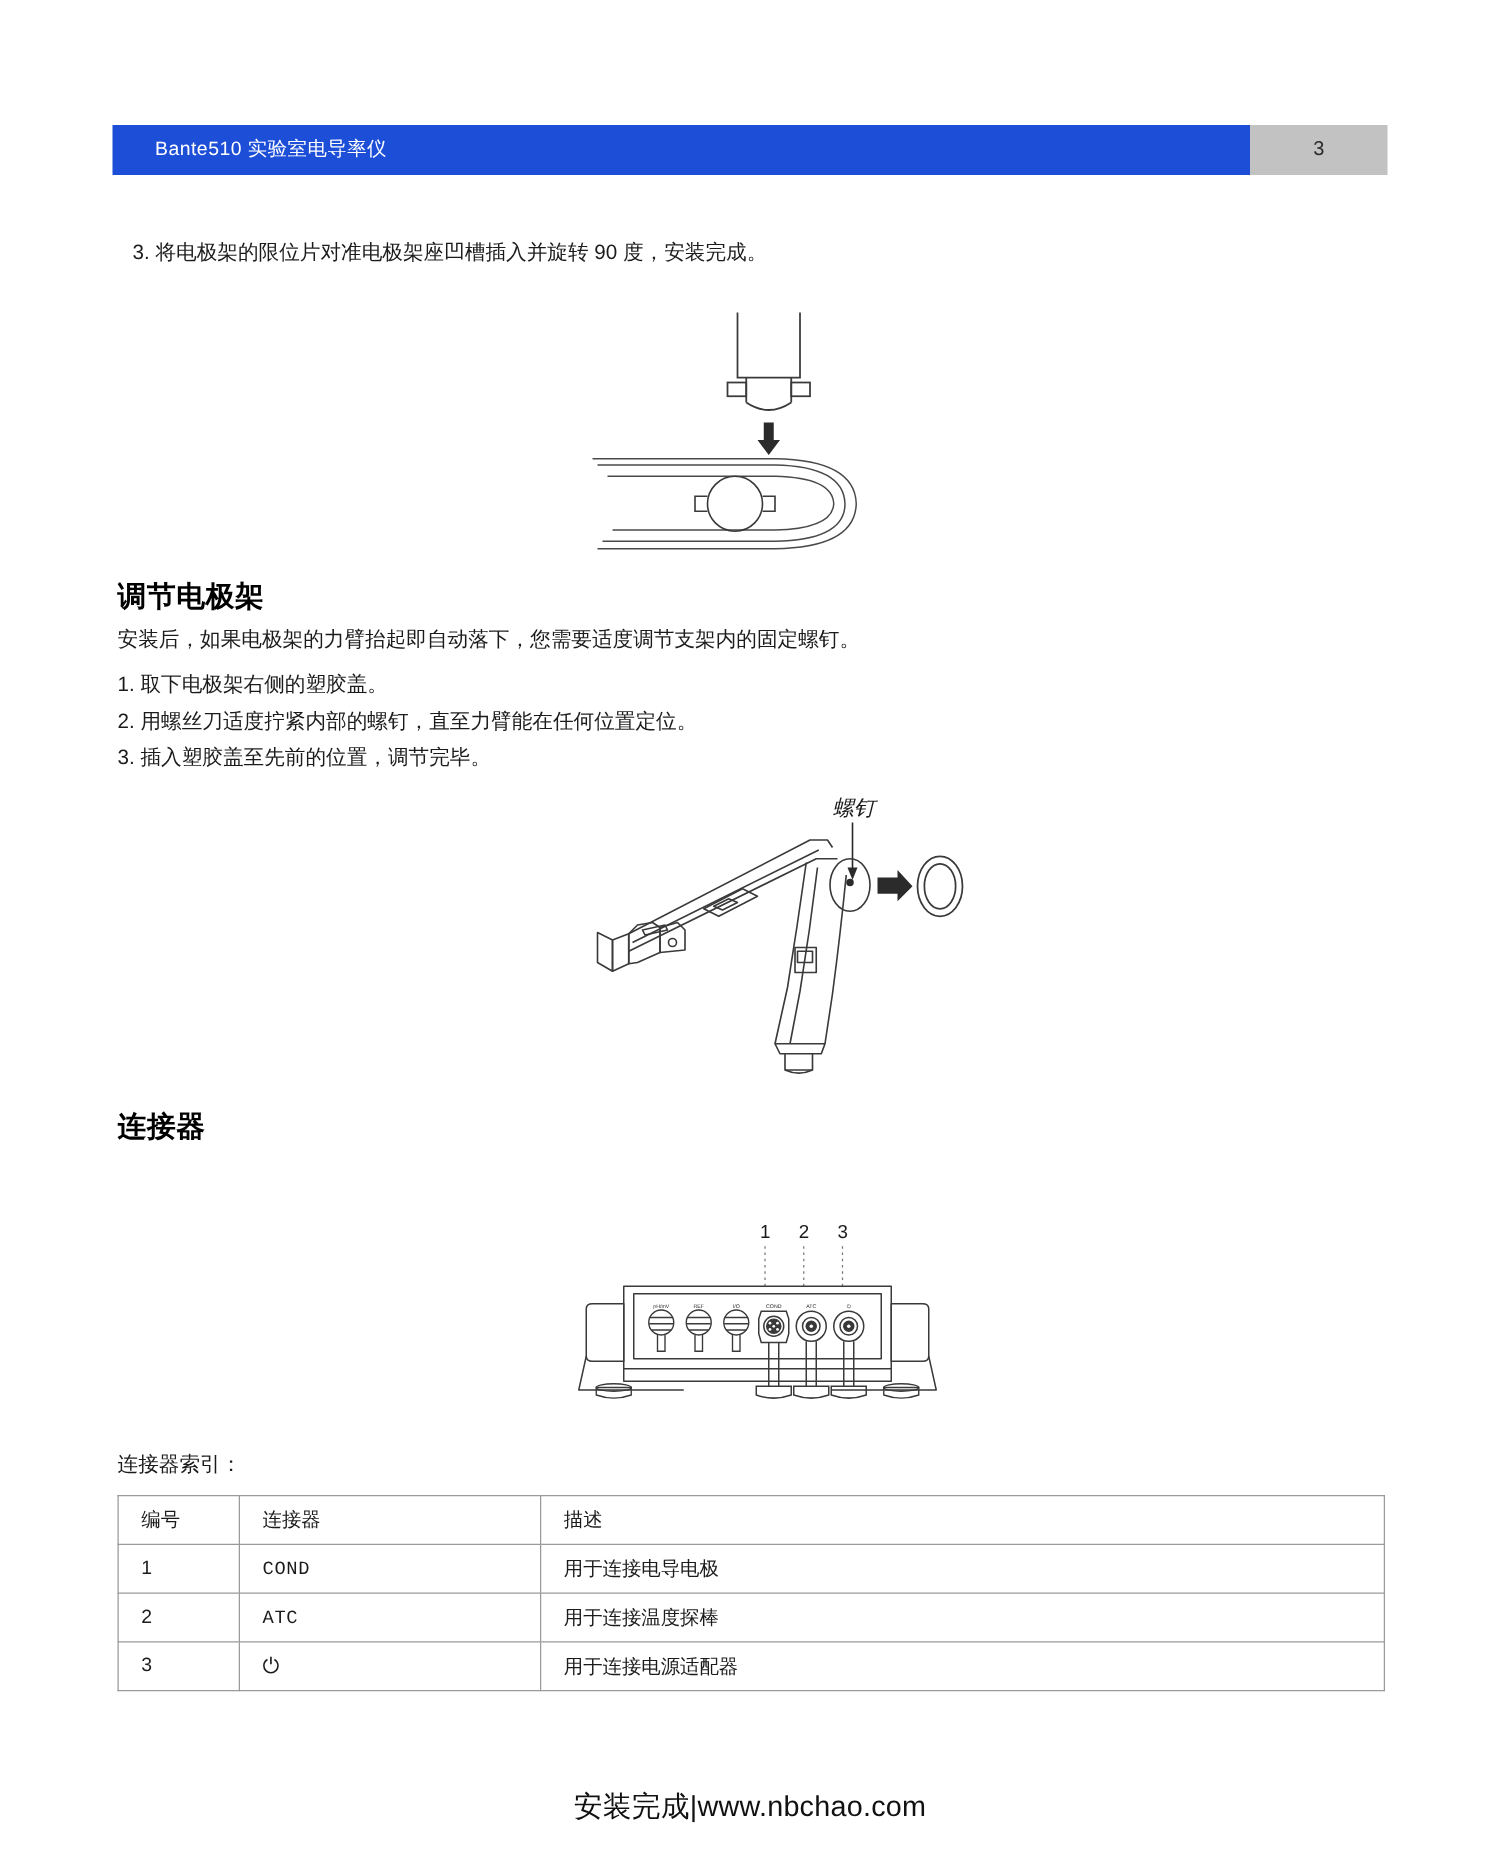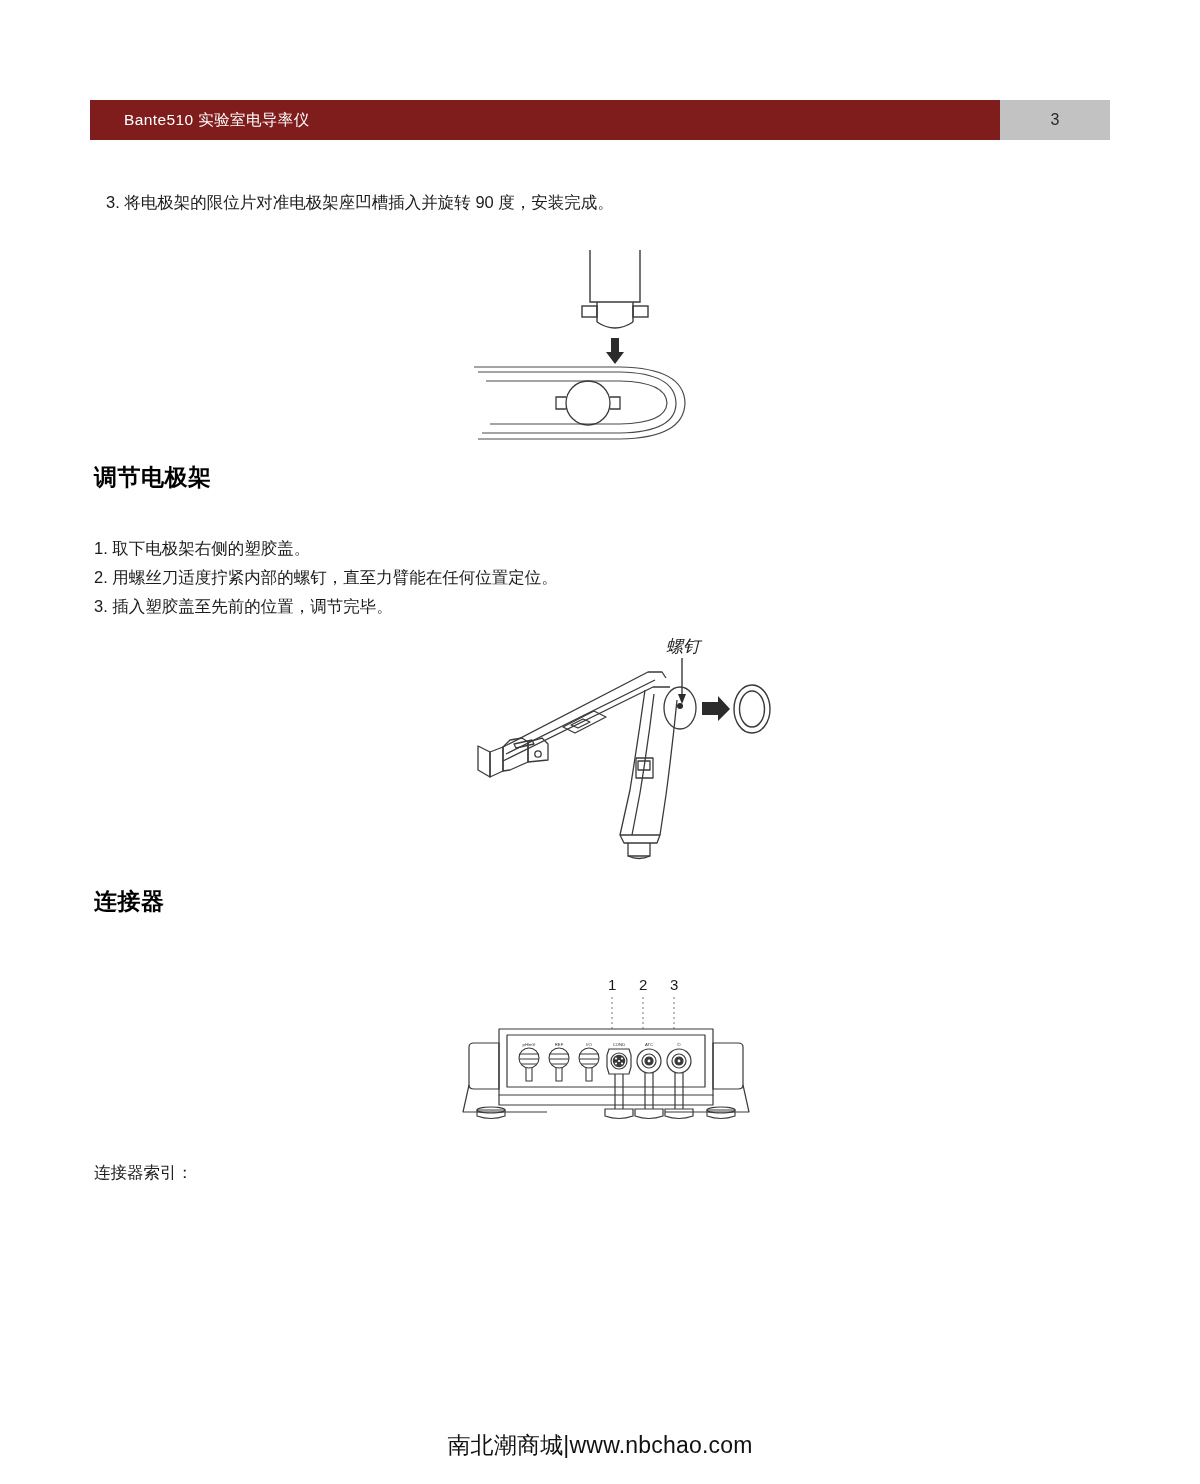--- a/index.html
+++ b/index.html
@@ -31,21 +31,21 @@
     top: 100px;
     width: 1020px;
     height: 40px;
   }
   .header-black {
     position: absolute;
     left: 0;
     top: 0;
     width: 910px;
     height: 40px;
-    background: #7f1d1d;
+    background: #1d4ed8;
   }
   .header-title {
     position: absolute;
     left: 34px;
     top: 0;
     height: 40px;
     line-height: 40px;
     color: #ffffff;
     font-size: 15.5px;
     letter-spacing: 0.4px;
@@ -196,20 +196,21 @@
 
       <g fill="none" stroke="#3a3a3a" stroke-width="1.3">
         <circle cx="118" cy="163" r="22"></circle>
         <path d="M96 157 L86 157 L86 169 L96 169"></path>
         <path d="M140 157 L150 157 L150 169 L140 169"></path>
       </g>
     </svg>
   </div>
 
   <div class="section-heading h-adjust">调节电极架</div>
+  <div class="para p-adjust-intro">安装后，如果电极架的力臂抬起即自动落下，您需要适度调节支架内的固定螺钉。</div>
   <div class="para p-adjust-1">1. 取下电极架右侧的塑胶盖。</div>
   <div class="para p-adjust-2">2. 用螺丝刀适度拧紧内部的螺钉，直至力臂能在任何位置定位。</div>
   <div class="para p-adjust-3">3. 插入塑胶盖至先前的位置，调节完毕。</div>
 
   <div class="figure fig-arm">
     <svg width="310" height="230" viewBox="0 0 310 230" xmlns="http://www.w3.org/2000/svg">
 
       <text x="196" y="22" font-family="Liberation Sans, DejaVu Sans, sans-serif" font-size="17" fill="#1a1a1a">螺钉</text>
 
       <line x1="212" y1="28" x2="212" y2="68" stroke="#2b2b2b" stroke-width="1.3"></line>
@@ -363,16 +364,42 @@
         <path d="M22 135 L22 141 Q36 146 50 141 L50 135 Z"></path>
         <ellipse cx="36" cy="135" rx="14" ry="3"></ellipse>
         <path d="M252 135 L252 141 Q266 146 280 141 L280 135 Z"></path>
         <ellipse cx="266" cy="135" rx="14" ry="3"></ellipse>
       </g>
     </svg>
   </div>
 
   <div class="para p-index-label">连接器索引：</div>
 
-
-  <div class="footer">南北潮商城|www.nbchao.com</div>
+  <table class="conn-table">
+    <thead>
+      <tr>
+        <th class="col-no">编号</th>
+        <th class="col-conn">连接器</th>
+        <th>描述</th>
+      </tr>
+    </thead>
+    <tbody>
+      <tr>
+        <td class="col-no">1</td>
+        <td class="col-conn mono">COND</td>
+        <td>用于连接电导电极</td>
+      </tr>
+      <tr>
+        <td class="col-no">2</td>
+        <td class="col-conn mono">ATC</td>
+        <td>用于连接温度探棒</td>
+      </tr>
+      <tr>
+        <td class="col-no">3</td>
+        <td class="col-conn pwr-glyph">⏻</td>
+        <td>用于连接电源适配器</td>
+      </tr>
+    </tbody>
+  </table>
+
+  <div class="footer">安装完成|www.nbchao.com</div>
 
 </div>
 
 </body></html>

